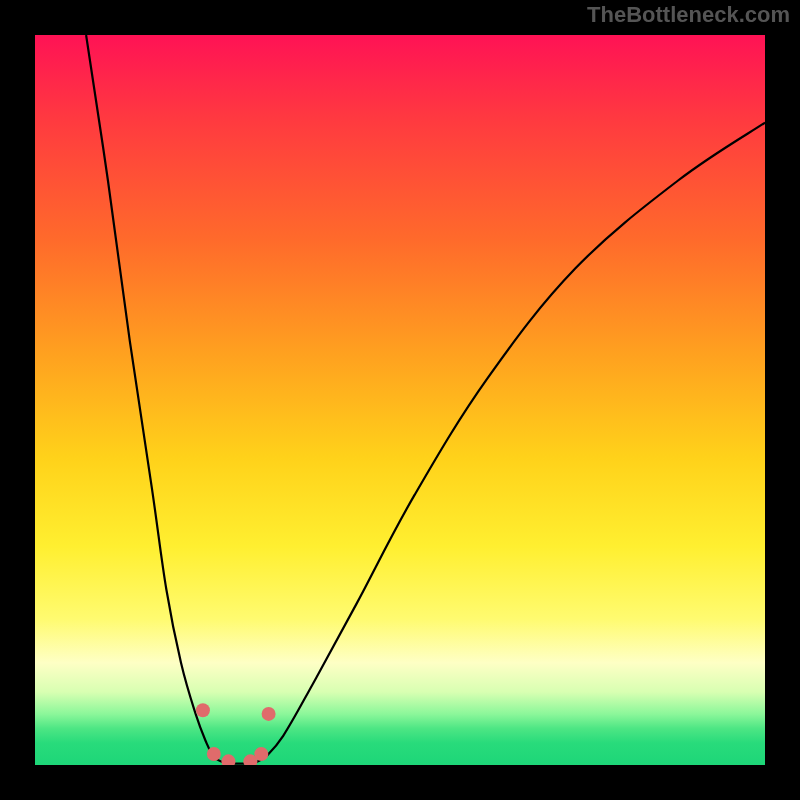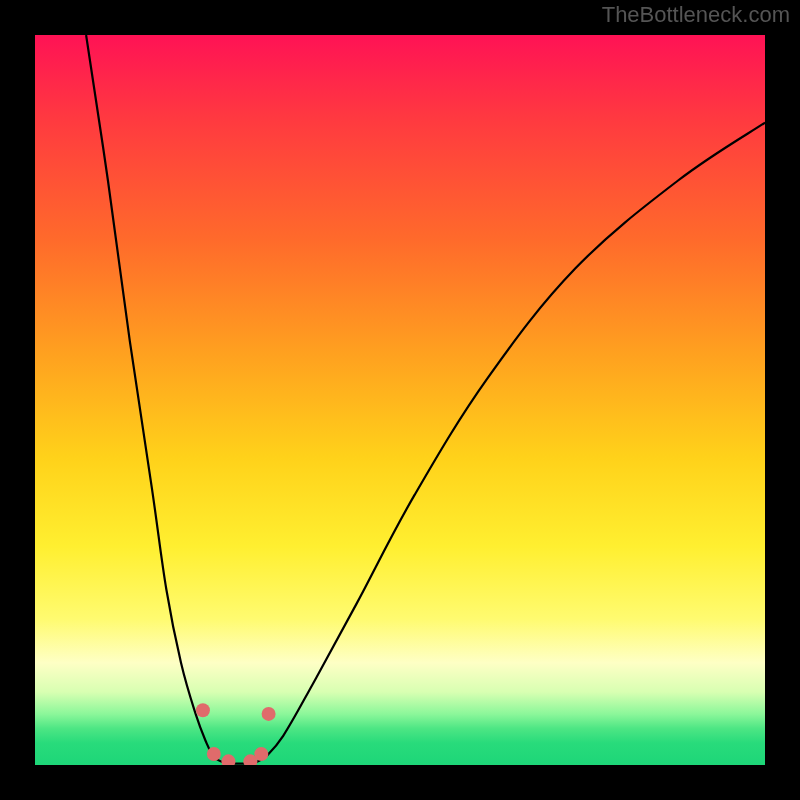--- a/index.html
+++ b/index.html
@@ -10,21 +10,21 @@
     background: #000;
     position: relative;
   }
   .watermark {
     position: absolute;
     top: 2px;
     right: 10px;
     color: #555;
     font-family: Arial, sans-serif;
     font-size: 22px;
-    font-weight: 400;
+    font-weight: 700;
     z-index: 10;
   }
   .plot-box {
     position: absolute;
     left: 35px;
     top: 35px;
     width: 730px;
     height: 730px;
     background: linear-gradient(to bottom,
       #ff1255 0%,

